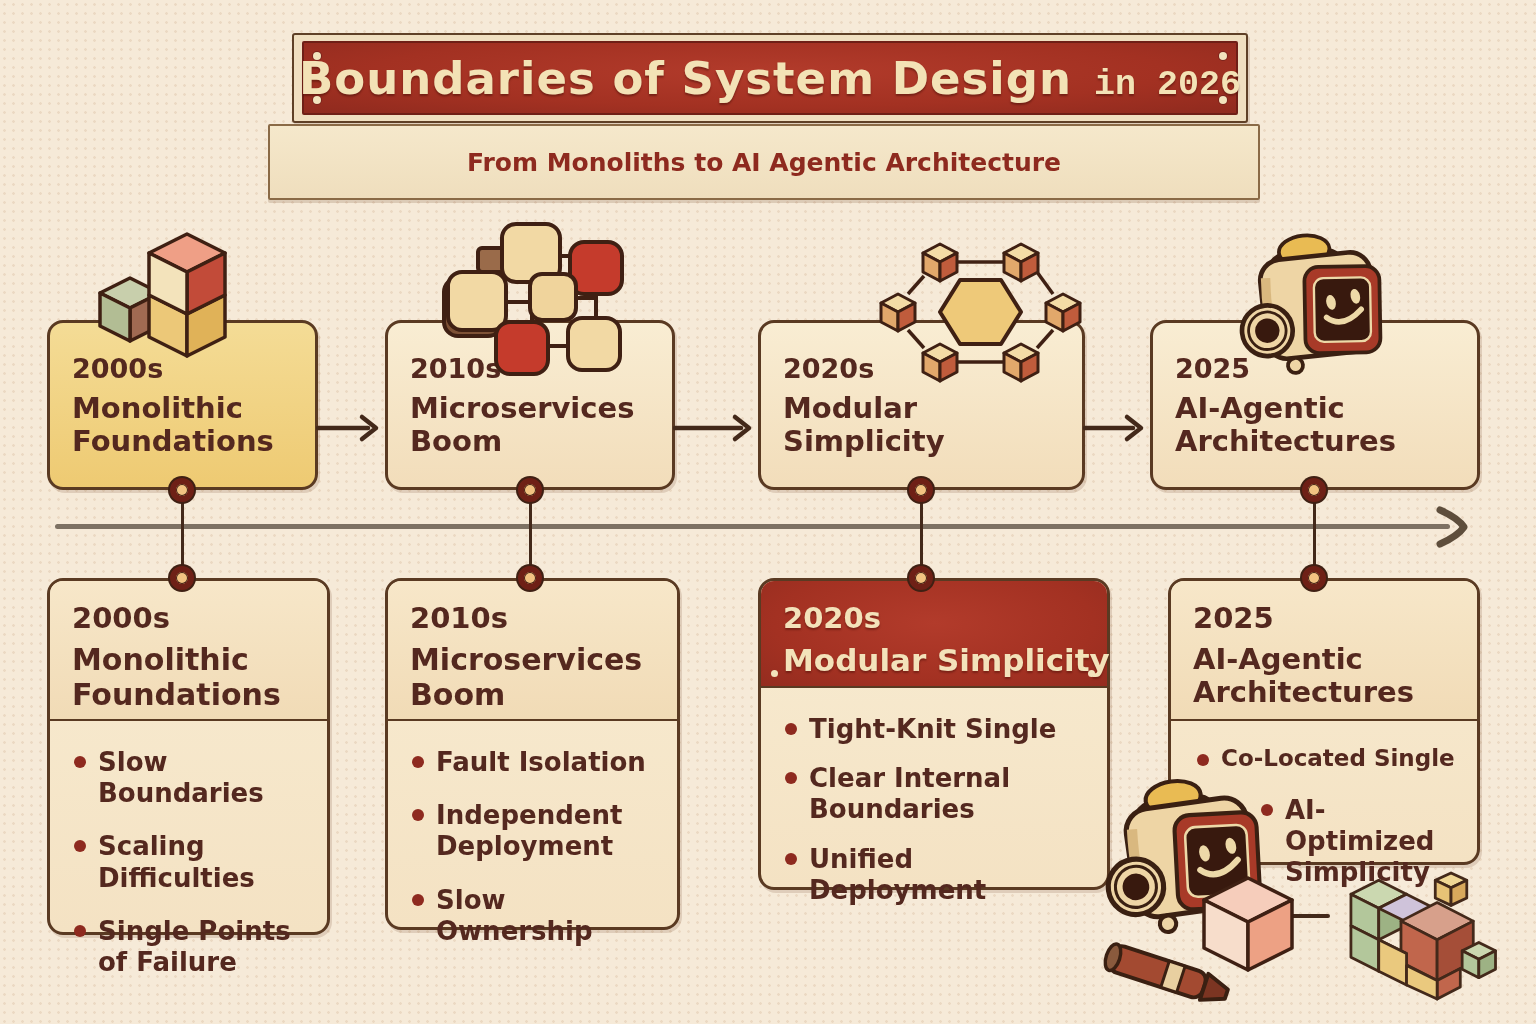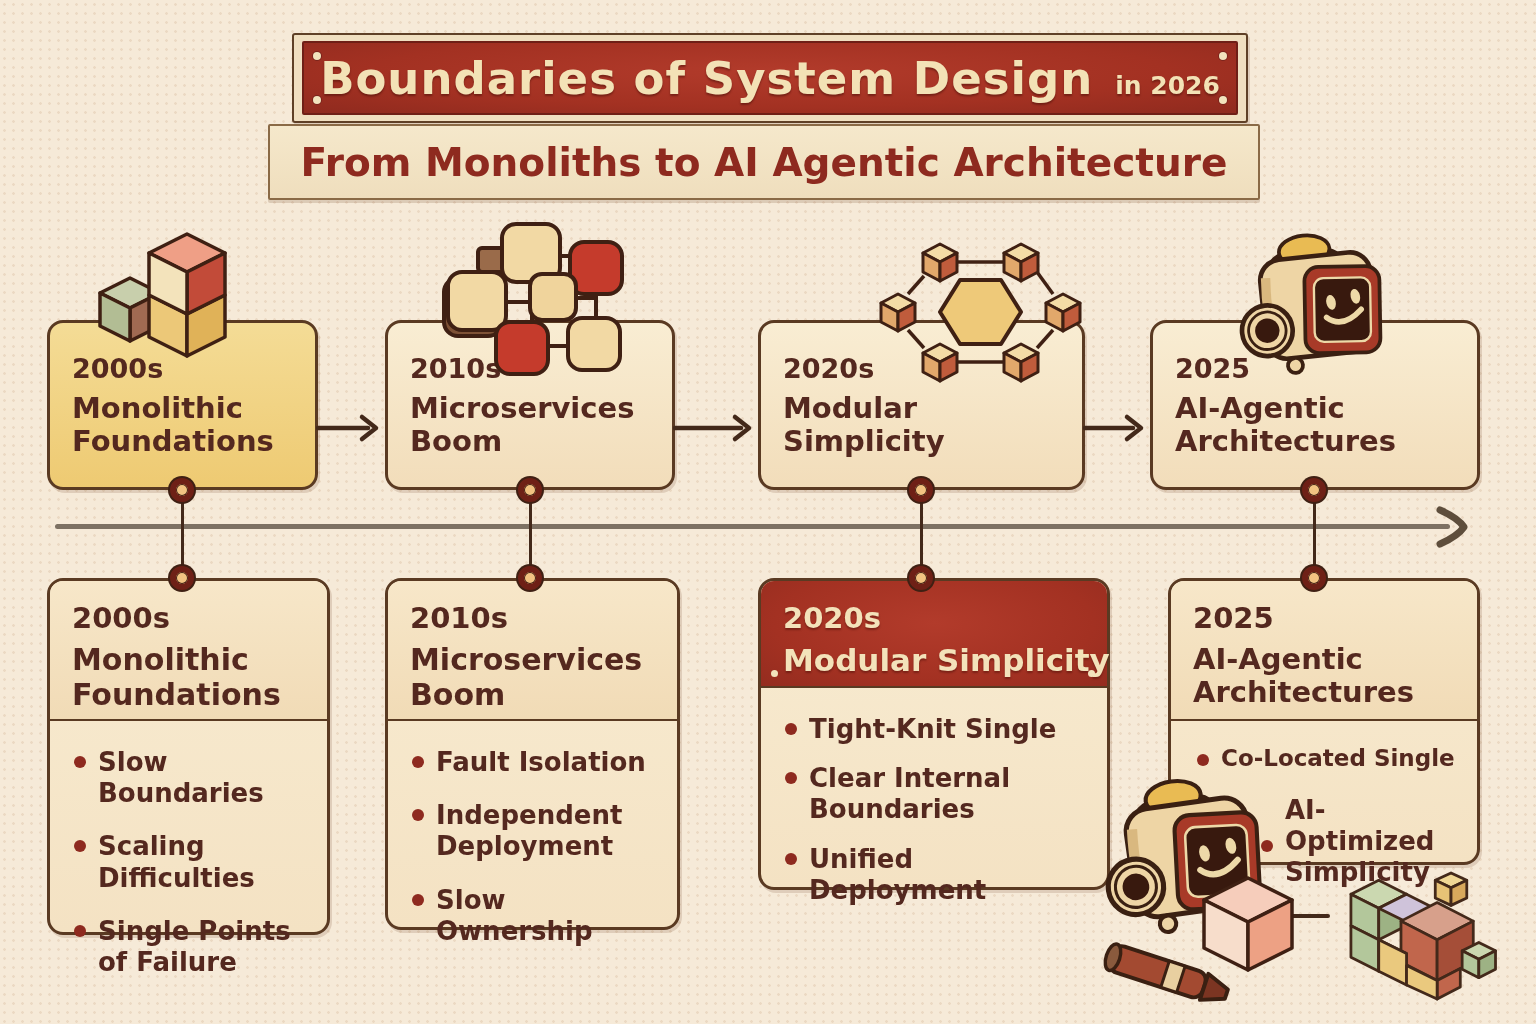--- a/index.html
+++ b/index.html
@@ -24,29 +24,29 @@
     background:radial-gradient(ellipse at 50% 40%, #b23b2b 0%, #a33122 60%, #8f2a1e 100%);
     border:2px solid #6f1f16;border-radius:2px;
     display:flex;align-items:center;justify-content:center;
   }
   .screw{position:absolute;width:8px;height:8px;border-radius:50%;background:#f2e3bd;box-shadow:0 0 0 1px #7a241c;}
   .screw.tl{left:9px;top:9px}.screw.tr{right:9px;top:9px}.screw.bl{left:9px;bottom:9px}.screw.br{right:9px;bottom:9px}
   .title-text{
     font-size:45px;font-weight:bold;color:#f3e2b6;letter-spacing:1px;
     text-shadow:0 2px 2px rgba(60,10,5,0.45);white-space:nowrap;
   }
-  .title-suffix{font-size:25px;margin-left:22px;letter-spacing:0;}
+  .title-suffix{font-size:35px;margin-left:22px;letter-spacing:0;font-family:Liberation Mono, monospace;}
   .subtitle-banner{
     position:absolute;left:268px;top:124px;width:988px;height:72px;
     background:linear-gradient(180deg,#f5e8cb,#efdebd);
     border:2px solid #8a6a46;border-radius:2px;
     box-shadow:0 3px 0 rgba(120,80,50,0.2);
     display:flex;align-items:center;justify-content:center;
   }
-  .subtitle-text{font-size:39px;font-weight:bold;color:#8e2a1f;white-space:nowrap;}
+  .subtitle-text{font-size:25px;font-weight:bold;color:#8e2a1f;white-space:nowrap;}
 
   
   .top-card{
     position:absolute;top:320px;height:170px;z-index:1;
     border:3px solid #5a3a22;border-radius:16px;
     box-shadow:2px 3px 0 rgba(120,80,50,0.18);
     box-sizing:border-box;padding:30px 0 0 22px;
   }
   .card-yellow{background:linear-gradient(180deg,#f4dc96,#eeca72);}
   .card-cream{background:linear-gradient(180deg,#f9edd3,#f2ddba);}
@@ -105,21 +105,21 @@
   .pin{position:absolute;width:7px;height:7px;border-radius:50%;background:#f2e3bd;}
   .pin.bl{left:10px;bottom:9px;} .pin.br{right:12px;bottom:9px;}
 
   .bc-body{padding:26px 16px 0 24px;}
   .bullet{display:flex;margin-bottom:22px;}
   .bc3 .bullet{margin-bottom:18px;}
   .bdot{flex:0 0 auto;width:12px;height:12px;border-radius:50%;background:#8e2a1f;margin:9px 12px 0 0;}
   .btext{font-size:26px;font-weight:bold;color:#54281f;line-height:1.2;}
   .bc4 .bc-body{padding:24px 10px 0 26px;}
   .bc4 .bullet-1 .btext{font-size:23px;white-space:nowrap;}
-  .bc4 .bullet-2{margin-left:64px;align-items:center;}
+  .bc4 .bullet-2{margin-left:64px;}
   .bc4 .bullet-2 .btext{font-size:26px;width:180px;}
 
   
   .stage-icon{position:absolute;z-index:4;}
   .ic1{left:92px;top:226px;}
   .ic2{left:440px;top:218px;}
   .ic3{left:868px;top:224px;}
   .ic4{left:1222px;top:226px;}
 
   

